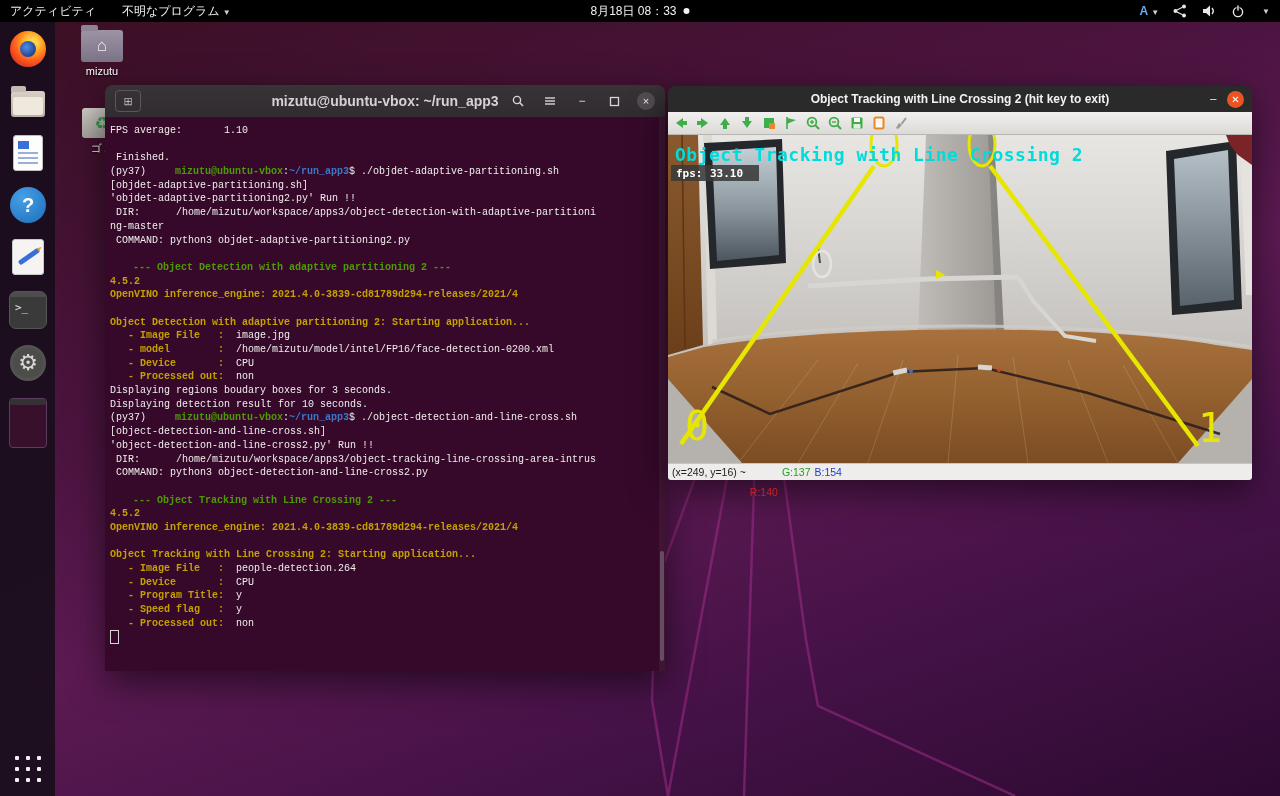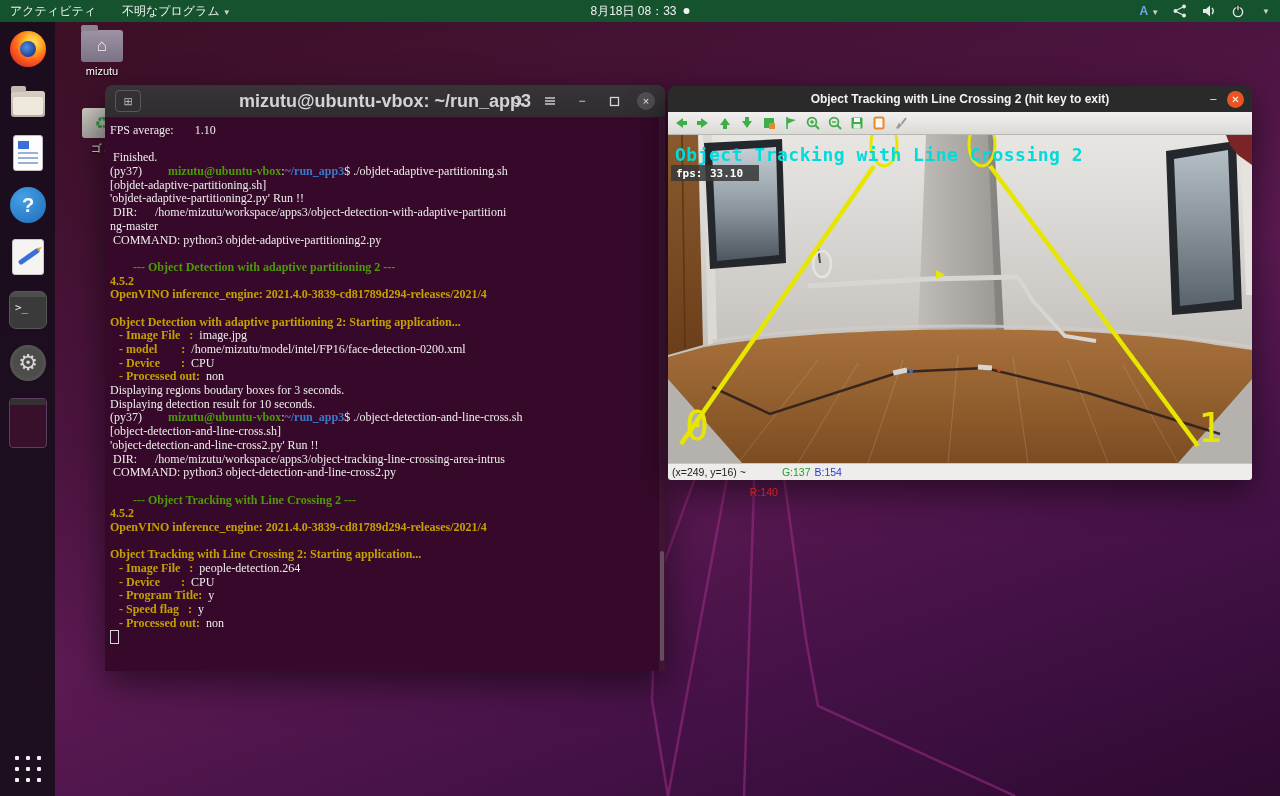--- a/index.html
+++ b/index.html
@@ -3,21 +3,21 @@
 <meta charset="utf-8">
 <style>
   html,body{margin:0;padding:0;}
   body{width:1280px;height:796px;overflow:hidden;position:relative;
        font-family:"Liberation Sans",sans-serif;background:#2d0b30;}
   
   .wallpaper{position:absolute;inset:0;
     background:linear-gradient(160deg,#3a0f22 0%,#4c1440 38%,#5c1a52 55%,#431146 78%,#2d0a30 100%);}
   .wallpaper svg{position:absolute;inset:0;}
   
-  .topbar{position:absolute;left:0;top:0;width:1280px;height:22px;background:#14532d;
+  .topbar{position:absolute;left:0;top:0;width:1280px;height:22px;background:#000000;
     color:#f2f2f2;font-size:12px;display:flex;align-items:center;z-index:50;text-align:right;}
   .tb-left{display:flex;align-items:center;gap:26px;padding-left:10px;flex:1;}
   .tb-center{display:flex;align-items:center;gap:7px;position:absolute;left:50%;transform:translateX(-50%);}
   .tb-right{display:flex;align-items:center;gap:13px;padding-right:10px;margin-left:auto;}
   .tb-item{cursor:default;}
   .caret{font-size:8px;color:#cfcfcf;margin-left:3px;}
   .notif-dot{width:6px;height:6px;border-radius:50%;background:#f2f2f2;}
   .ime-a{color:#6fa8e8;font-weight:bold;}
   .tb-ico{display:inline-flex;width:16px;height:16px;}
   
@@ -58,28 +58,28 @@
   .homefolder::before{content:"";position:absolute;left:0;top:-5px;width:17px;height:6px;border-radius:2px 2px 0 0;background:#8d8395;}
   .homefolder span{position:absolute;inset:0;display:flex;align-items:center;justify-content:center;color:#efeff2;font-size:17px;}
   .trash{width:40px;height:30px;margin:0 auto;border-radius:3px;background:linear-gradient(#cfccc6,#a8a5a0);position:relative;}
   .trash span{position:absolute;inset:0;display:flex;align-items:center;justify-content:center;color:#2f9e44;font-size:17px;}
   
   .window{position:absolute;box-shadow:0 12px 36px rgba(0,0,0,.55);z-index:20;}
   
   .terminal{left:105px;top:85px;width:560px;height:585px;border-radius:8px 8px 0 0;}
   .t-titlebar{height:32px;background:linear-gradient(#373337,#302c30);border-radius:8px 8px 0 0;
      display:flex;align-items:center;position:relative;border-bottom:1px solid #201d20;}
-  .t-title{position:absolute;left:0;right:0;text-align:center;color:#d5d1d5;font-size:18px;font-weight:bold;}
+  .t-title{position:absolute;left:0;right:0;text-align:center;color:#d5d1d5;font-size:14px;font-weight:bold;}
   .newtab-btn{margin-left:10px;width:24px;height:20px;border:1px solid #5a565a;border-radius:4px;position:relative;z-index:2;}
   .newtab-btn::after{content:"⊞";position:absolute;inset:0;display:flex;align-items:center;justify-content:center;color:#b8b4b8;font-size:11px;}
   .t-buttons{margin-left:auto;display:flex;align-items:center;gap:14px;padding-right:10px;z-index:2;}
   .tb-btn{width:18px;height:18px;display:flex;align-items:center;justify-content:center;color:#d8d4d8;font-size:12px;}
   .close-circle{width:18px;height:18px;border-radius:50%;background:#514d51;display:flex;align-items:center;justify-content:center;color:#eceaec;font-size:11px;}
   .t-body{position:relative;height:553px;background:#36092a;padding:6px 0 0 5px;box-sizing:border-box;overflow:hidden;}
-  .t-lines{font-family:Liberation Serif, serif;font-size:12px;color:#efeeec;}
+  .t-lines{font-family:Liberation Mono, monospace;font-size:10px;color:#efeeec;}
   .t-line{height:13.7px;line-height:13.7px;white-space:pre;}
   .c-w{color:#efeeec;}
   .c-g{color:#4e9a06;font-weight:bold;margin-left:23px;}
   .c-b{color:#3b78c9;font-weight:bold;}
   .c-y{color:#c4a000;font-weight:bold;}
   .cursor-box{display:inline-block;width:7px;height:12px;border:1px solid #d8d6d4;vertical-align:-2px;}
   .t-scroll{position:absolute;right:0;top:0;bottom:0;width:6px;background:rgba(255,255,255,.05);}
   .t-thumb{position:absolute;right:1px;bottom:10px;width:4px;height:110px;border-radius:2px;background:#7a6a76;opacity:.65;}
   
   .tracking{left:668px;top:86px;width:584px;height:392px;border-radius:7px 7px 3px 3px;}

